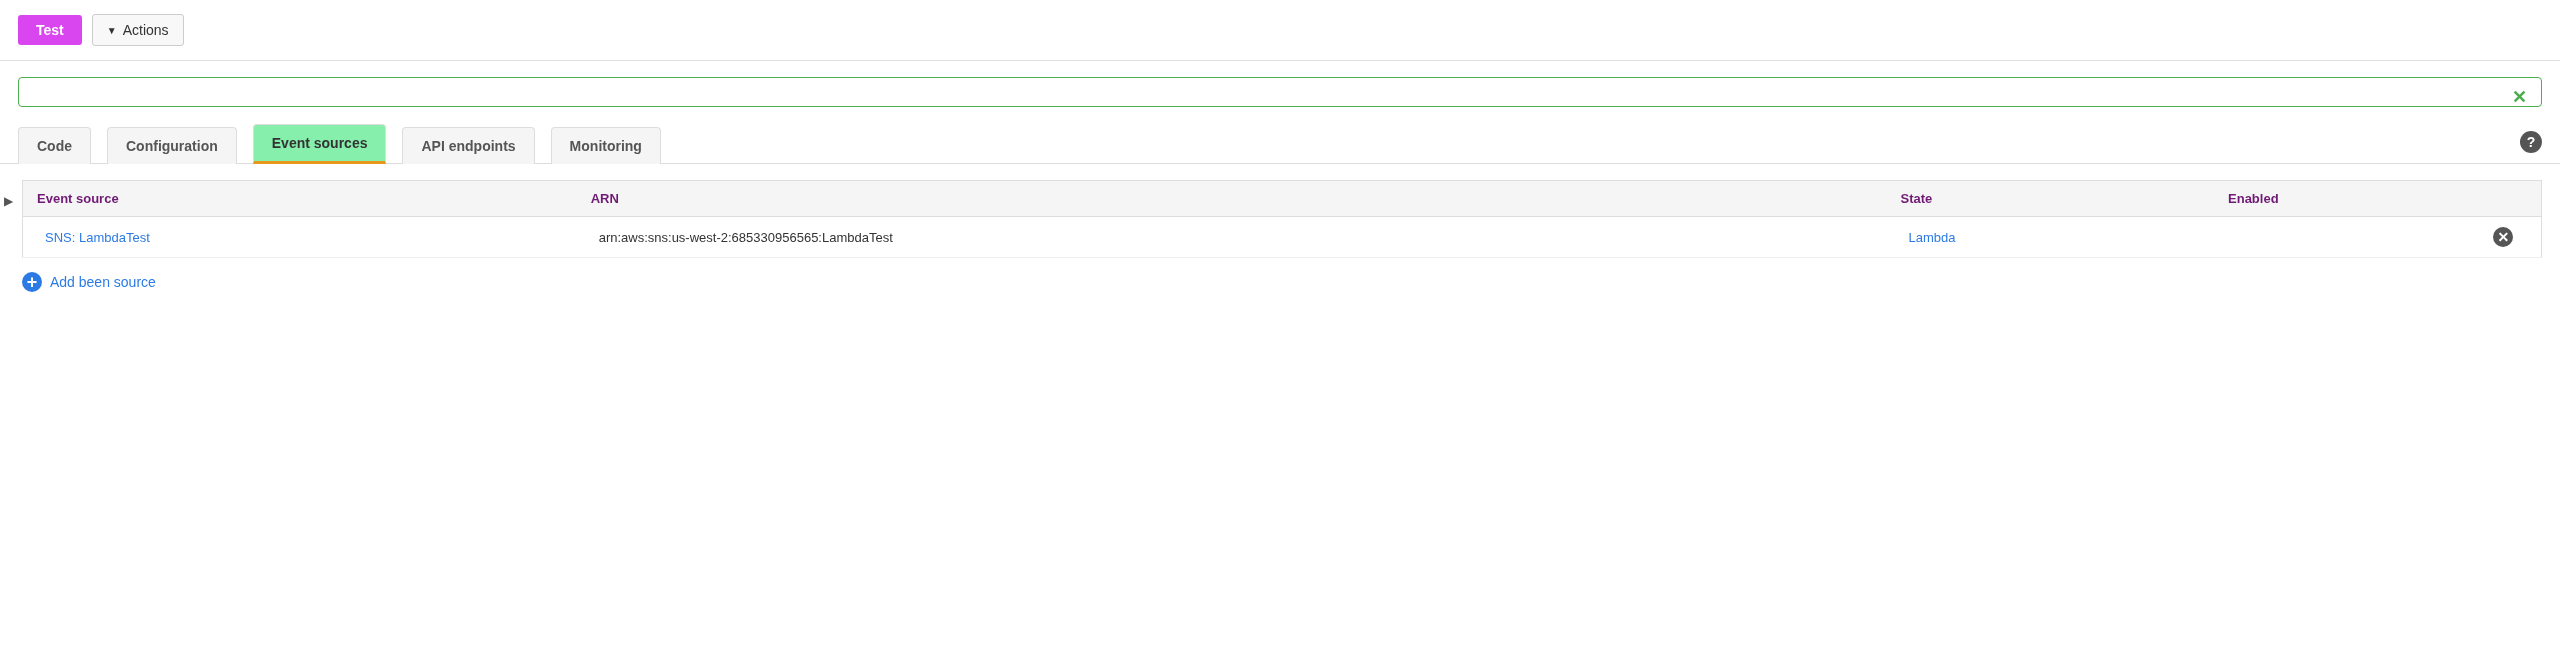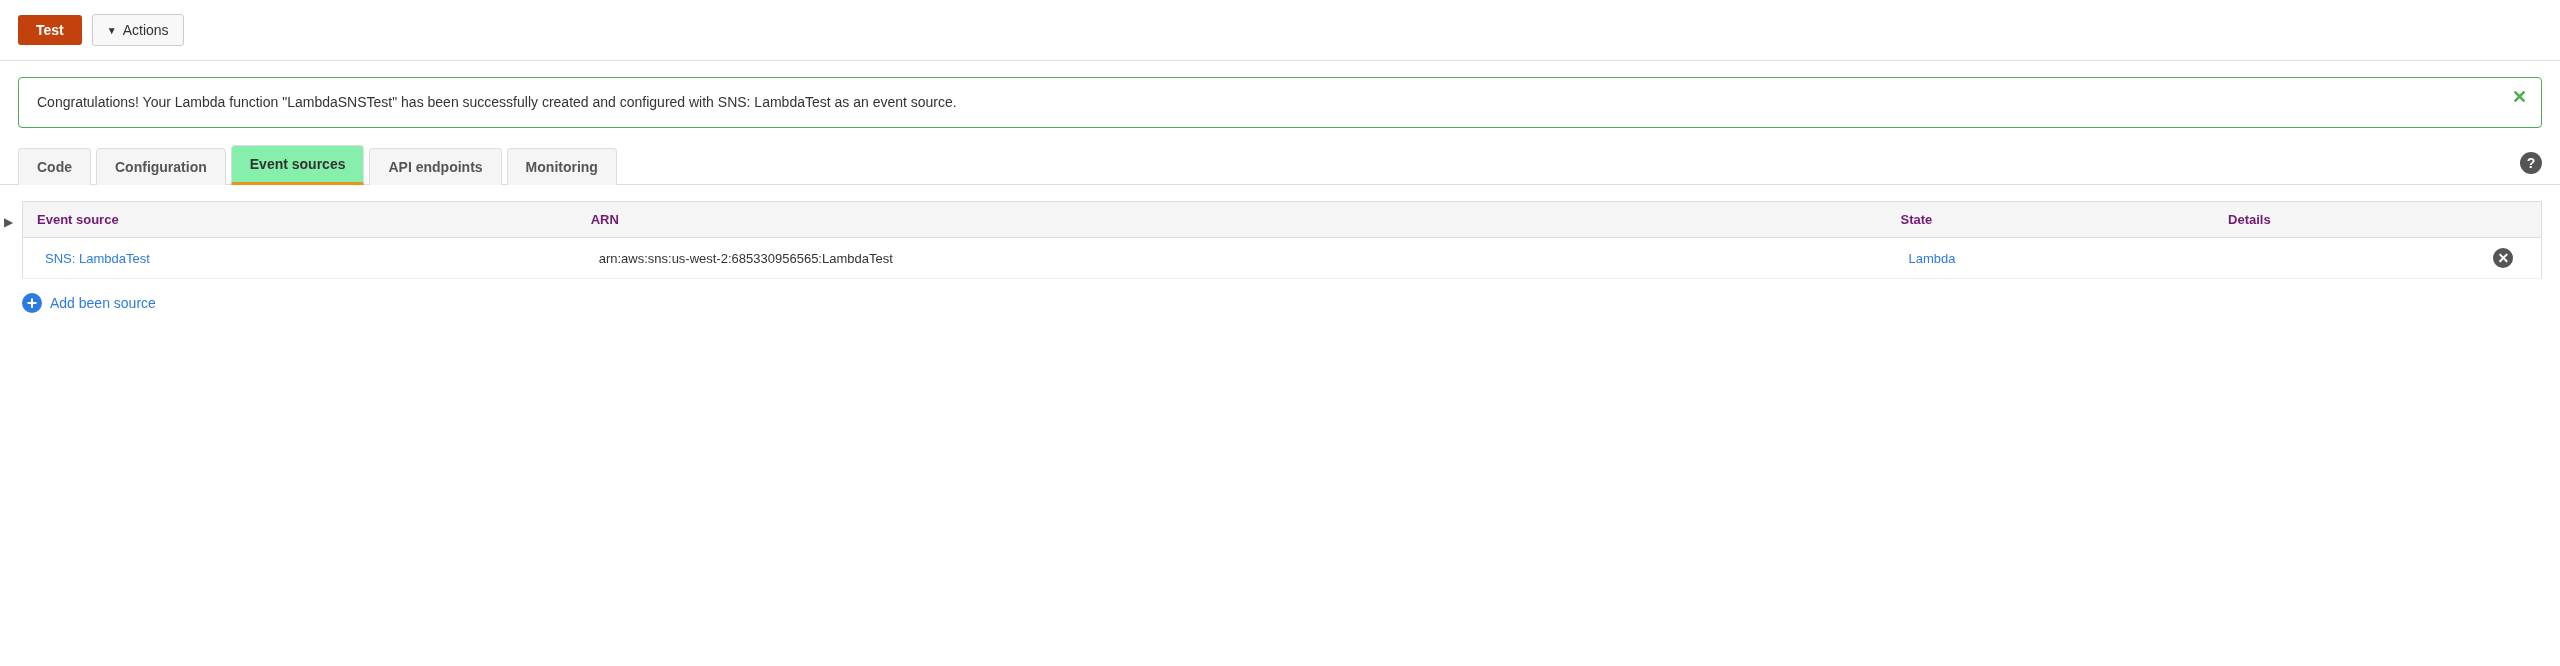--- a/index.html
+++ b/index.html
@@ -13,21 +13,21 @@
     
     .toolbar {
       display: flex;
       align-items: center;
       padding: 14px 18px;
       gap: 10px;
       border-bottom: 1px solid #e0e0e0;
     }
 
     .btn-test {
-      background: #c2410c;
+      background: #d946ef;
       color: #fff;
       border: none;
       padding: 7px 18px;
       font-size: 14px;
       font-weight: bold;
       border-radius: 3px;
       cursor: pointer;
     }
 
     .btn-actions {
@@ -82,21 +82,21 @@
 
     .tab {
       padding: 10px 18px;
       font-size: 14px;
       font-weight: bold;
       color: #555;
       cursor: pointer;
       border: 1px solid #ddd;
       border-bottom: none;
       background: #f5f5f5;
-      margin-right: 5px;
+      margin-right: 16px;
       border-radius: 4px 4px 0 0;
       position: relative;
       top: 1px;
     }
 
     .tab.active {
       background: #86efac;
       color: #333;
       border-bottom: 3px solid #e8971d;
       z-index: 1;
@@ -231,21 +231,20 @@
 
 <div class="toolbar">
   <button class="btn-test">Test</button>
   <button class="btn-actions">
     <span class="caret">▼</span>
     <span>Actions</span>
   </button>
 </div>
 
 <div class="success-banner">
-  <span>Congratulations! Your Lambda function "LambdaSNSTest" has been successfully created and configured with SNS: LambdaTest as an event source.</span>
   <span class="close-x">✕</span>
 </div>
 
 <div class="tabs-bar">
   <div class="tab">Code</div>
   <div class="tab">Configuration</div>
   <div class="tab active">Event sources</div>
   <div class="tab">API endpoints</div>
   <div class="tab">Monitoring</div>
   <div class="help-icon">?</div>
@@ -255,21 +254,21 @@
 
   <div class="side-arrow">▶</div>
 
   <div class="table-area">
     <table class="event-table">
       <thead>
         <tr>
           <th class="col-event-source">Event source</th>
           <th class="col-arn">ARN</th>
           <th class="col-state">State</th>
-          <th class="col-details">Details</th>
+          <th class="col-details">Enabled</th>
           <th></th>
         </tr>
       </thead>
       <tbody>
         <tr>
           <td>
             <a class="link-blue">SNS: LambdaTest</a>
           </td>
           <td>arn:aws:sns:us-west-2:685330956565:LambdaTest</td>
           <td>

